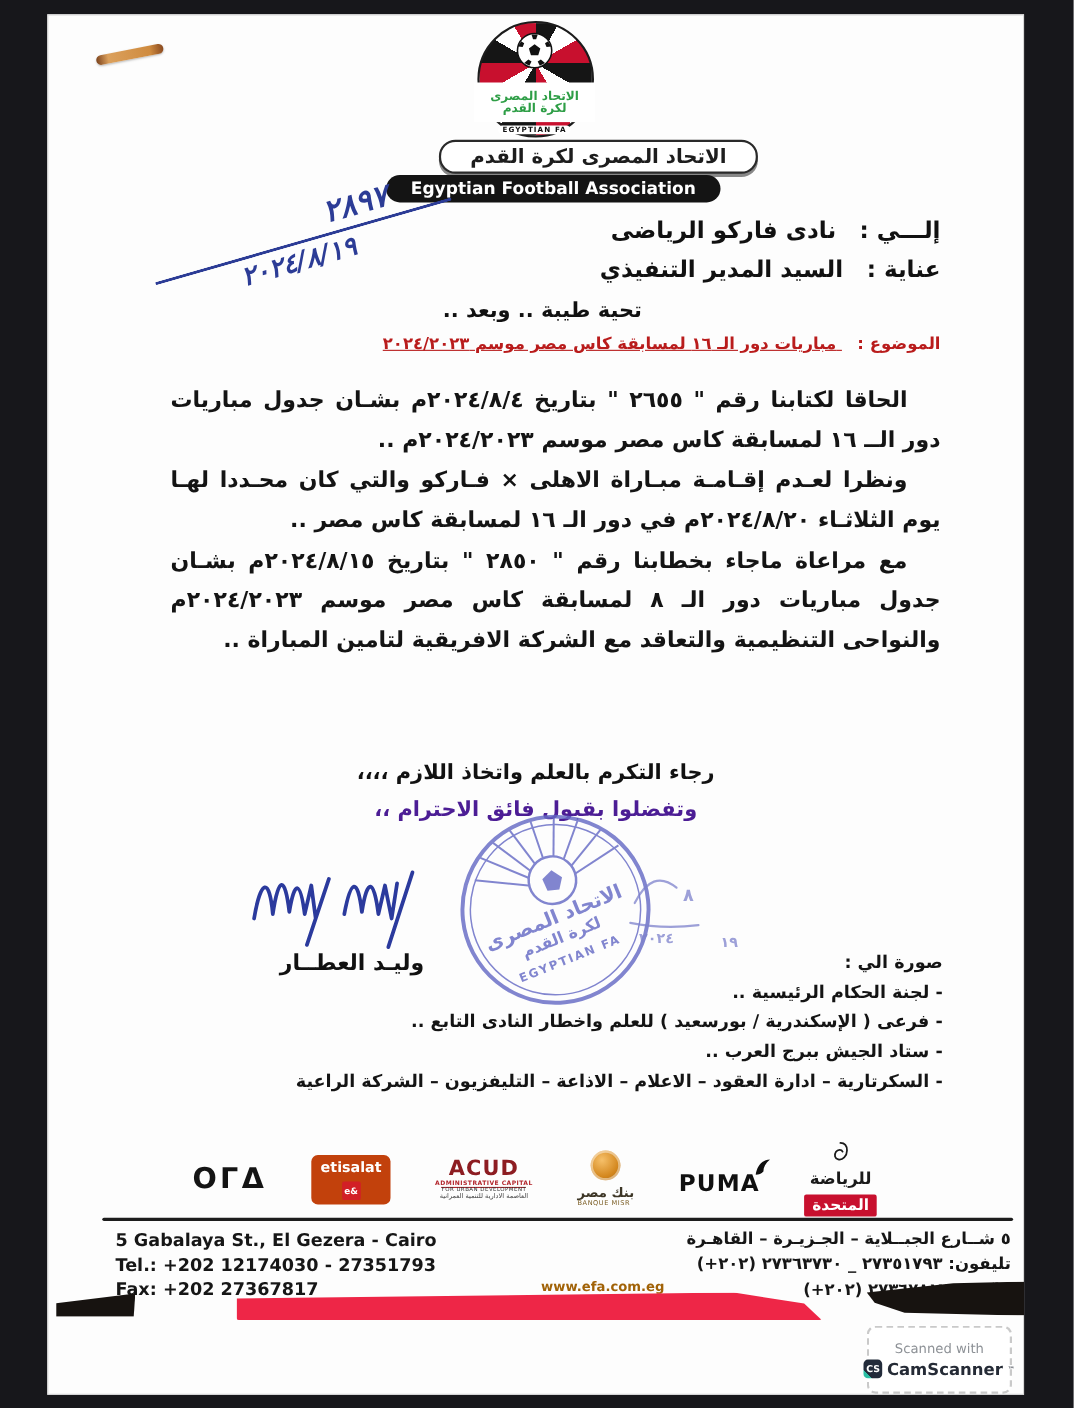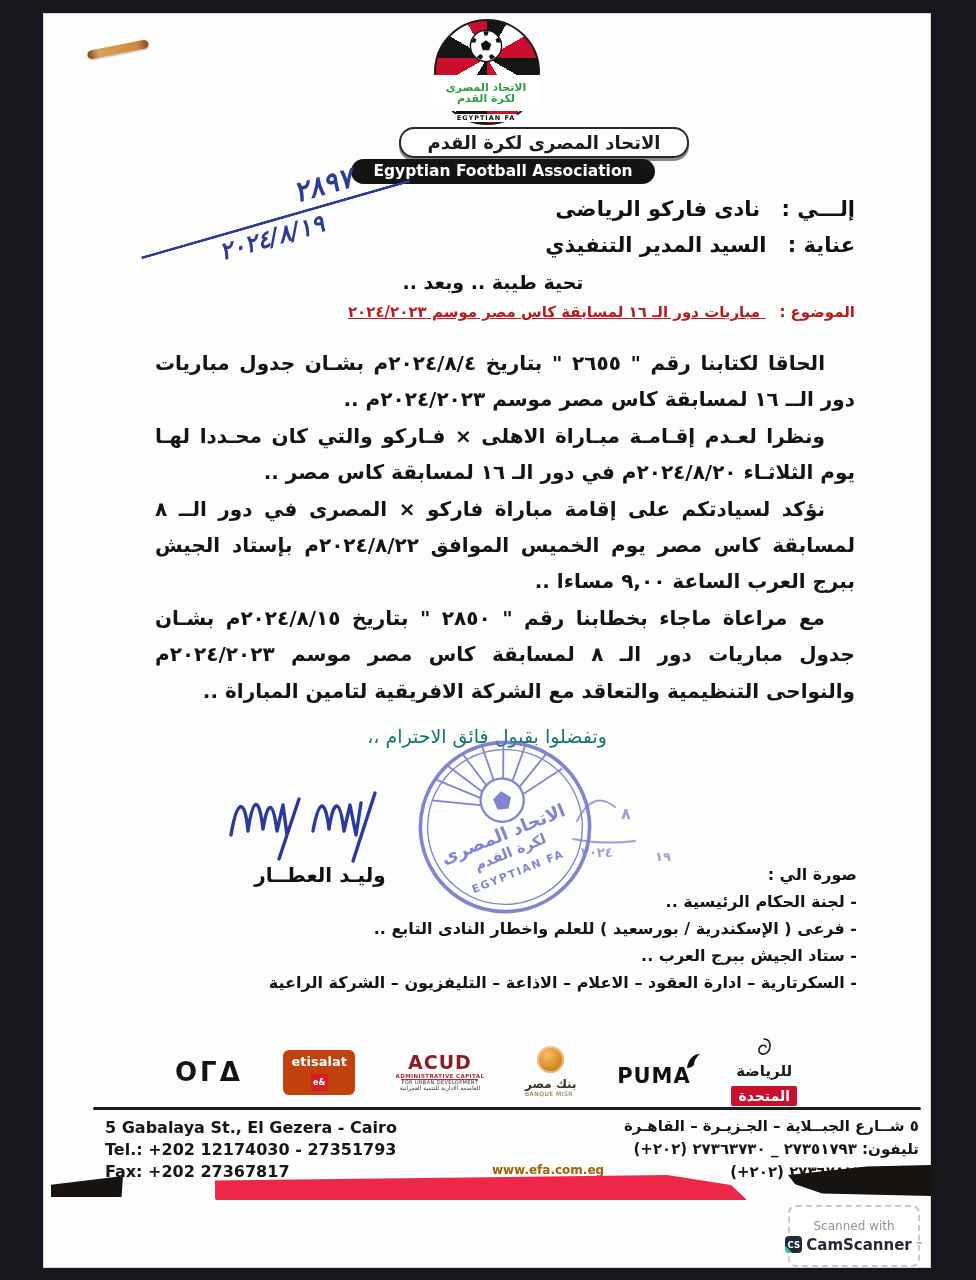--- a/index.html
+++ b/index.html
@@ -64,21 +64,21 @@
   .line-attn{right:76px;top:220px;font-size:21px;font-weight:bold;color:#111;white-space:nowrap;}
   .lbl{display:inline-block;margin-left:14px;}
   .greeting{left:250px;top:258px;width:400px;text-align:center;font-size:19px;font-weight:bold;color:#111;}
   .subject{right:76px;top:290px;font-size:15px;font-weight:bold;color:#b91c1c;white-space:nowrap;text-decoration:underline;}
   .body-block{
     right:76px;left:112px;top:332px;direction:rtl;text-align:justify;
     font-size:20px;font-weight:bold;color:#141414;line-height:1.82;
   }
   .body-block p{margin:0;text-indent:30px;}
   .closing1{left:124px;width:640px;top:678px;text-align:center;font-size:19px;font-weight:bold;color:#111;}
-  .closing2{left:124px;width:640px;top:712px;text-align:center;font-size:19px;font-weight:normal;color:#0f766e;}
+  .closing2{left:124px;width:640px;top:712px;text-align:center;font-size:19px;font-weight:bold;color:#4c1d95;}
   
   .sig-title{left:163px;top:740px;width:234px;text-align:center;font-size:20px;font-weight:bold;color:#111;direction:rtl;white-space:nowrap;}
   .sig-svg{left:170px;top:764px;}
   .sig-name{left:155px;top:850px;width:244px;text-align:center;font-size:20px;font-weight:bold;color:#111;direction:rtl;letter-spacing:1px;white-space:nowrap;}
   
   .stamp{left:372px;top:724px;width:180px;height:180px;opacity:.82;transform:rotate(-6deg);}
   
   .stampnote{left:520px;top:768px;opacity:.75;}
   
   .cc{right:74px;top:848px;width:540px;direction:rtl;text-align:right;font-size:16px;font-weight:bold;color:#141414;line-height:27px;}
@@ -180,24 +180,24 @@
   </div>
   <div class="abs greeting rtl">تحية طيبة .. وبعد ..</div>
   <div class="abs subject rtl">
     <span class="lbl">الموضوع :</span>
     <span>مباريات دور الـ ١٦ لمسابقة كاس مصر موسم ٢٠٢٤/٢٠٢٣</span>
   </div>
 
   <div class="abs body-block">
     <p>الحاقا لكتابنا رقم " ٢٦٥٥ " بتاريخ ٢٠٢٤/٨/٤م بشـان جدول مباريات دور الــ ١٦ لمسابقة كاس مصر موسم ٢٠٢٤/٢٠٢٣م ..</p>
     <p>ونظرا لعـدم إقـامـة مبـاراة الاهلى × فـاركو والتي كان محـددا لهـا يوم الثلاثـاء ٢٠٢٤/٨/٢٠م في دور الـ ١٦ لمسابقة كاس مصر ..</p>
-    <p>نؤكد لسيادتكم على إقامة مباراة فاركو × المصرى في دور الــ ٨ لمسابقة كاس مصر يوم الخميس الموافق ٢٠٢٤/٨/٢٢م بإستاد الجيش ببرج العرب الساعة ٩,٠٠ مساءا ..</p>
     <p>مع مراعاة ماجاء بخطابنا رقم " ٢٨٥٠ " بتاريخ ٢٠٢٤/٨/١٥م بشـان جدول مباريات دور الـ ٨ لمسابقة كاس مصر موسم ٢٠٢٤/٢٠٢٣م والنواحى التنظيمية والتعاقد مع الشركة الافريقية لتامين المباراة ..</p>
   </div>
 
+  <div class="abs closing1 rtl">رجاء التكرم بالعلم واتخاذ اللازم ،،،،</div>
   <div class="abs closing2 rtl">وتفضلوا بقبول فائق الاحترام ،،</div>
 
   <div class="abs sig-svg">
     <svg width="220" height="95" viewBox="0 0 220 95">
       <g fill="none" stroke="#2b3a9d" stroke-width="3.4" stroke-linecap="round" stroke-linejoin="round">
         <path d="M18 58 C24 22 32 20 35 54 C40 20 46 18 50 52 C55 22 60 24 64 54 L70 28 L74 58 M86 22 L66 82"></path>
         <path d="M100 54 C106 22 112 20 116 52 C121 20 127 22 131 54 L137 28 L143 58 L148 26 M162 16 L140 84"></path>
       </g>
     </svg>
   </div>

